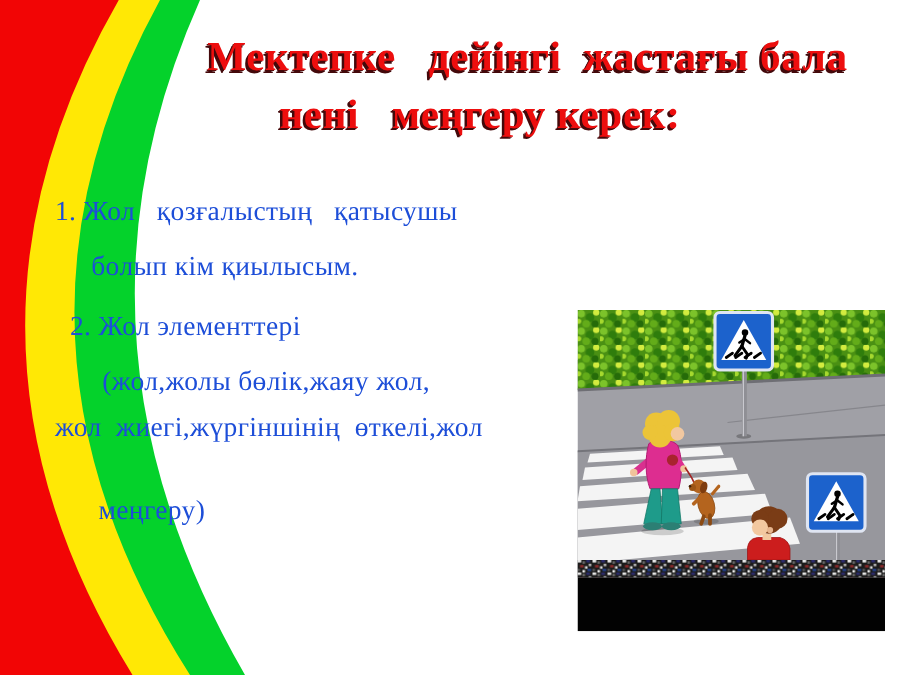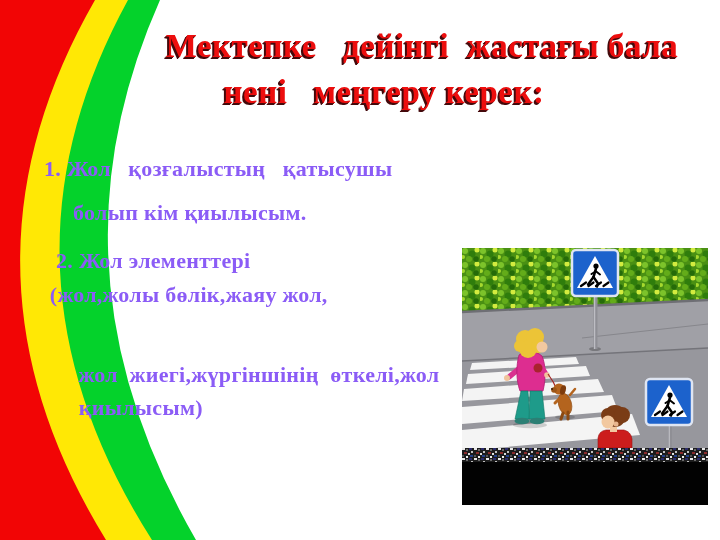--- a/index.html
+++ b/index.html
@@ -9,25 +9,25 @@
   }
   .rainbow{position:absolute;left:0;top:0;width:220px;height:540px;}
   .title-line{
     position:absolute;color:#ed0e0e;font-weight:bold;font-size:33px;line-height:38px;
     letter-spacing:.5px;white-space:pre;text-align:center;
     text-shadow:-2px 2px 0 #43090b, -1px 1px 0 #5c0d0d;
   }
   #title1{left:128px;top:27px;width:588px;}
   #title2{left:58px;top:73px;width:652px;}
   .body-line{
-    position:absolute;left:44px;width:430px;color:#8b5cf6;font-weight:bold;
+    position:absolute;left:44px;width:430px;color:#1d4ed8;font-weight:normal;
     font-size:22px;line-height:26px;letter-spacing:.3px;white-space:pre;
   }
   #bl0{top:156px;} #bl1{top:200px;} #bl2{top:248px;margin-left:12px;}
-  #bl3{top:282px;} #bl4{top:362px;text-align:center;} #bl5{top:395px;}
+  #bl3{top:292px;margin-left:32px;} #bl4{top:329px;} #bl5{top:395px;}
   .photo{position:absolute;left:462px;top:248px;width:246px;height:257px;}
 </style>
 </head>
 <body>
 
 <div class="slide">
 
   <svg class="rainbow" viewBox="0 0 220 540" aria-hidden="true">
     <path d="M160,0 Q40,270 196,540 L0,540 L0,0 Z" fill="#04d22b"></path>
     <path d="M128,0 Q-20,270 152,540 L0,540 L0,0 Z" fill="#ffe805"></path>
@@ -36,21 +36,21 @@
 
   <div class="title-line" id="title1">Мектепке   дейінгі  жастағы бала</div>
   <div class="title-line" id="title2">нені   меңгеру керек:</div>
 
   <div>
     <div class="body-line" id="bl0">1. Жол   қозғалыстың   қатысушы</div>
     <div class="body-line" id="bl1">     болып кім қиылысым.</div>
     <div class="body-line" id="bl2">2. Жол элементтері</div>
     <div class="body-line" id="bl3"> (жол,жолы бөлік,жаяу жол,</div>
     <div class="body-line" id="bl4">жол  жиегі,жүргіншінің  өткелі,жол</div>
-    <div class="body-line" id="bl5">      қиылысым)</div>
+    <div class="body-line" id="bl5">      меңгеру)</div>
   </div>
 
   <svg class="photo" viewBox="0 0 246 257" aria-hidden="true">
     <defs>
       <pattern id="hg" width="18" height="14" patternUnits="userSpaceOnUse">
         <rect width="18" height="14" fill="#4a9013"></rect>
         <circle cx="3" cy="3" r="3" fill="#7cc32a"></circle>
         <circle cx="10" cy="6" r="3.5" fill="#2f7d0c"></circle>
         <circle cx="15" cy="2" r="2.5" fill="#d3ec3f"></circle>
         <circle cx="7" cy="11" r="3" fill="#63ac19"></circle>

